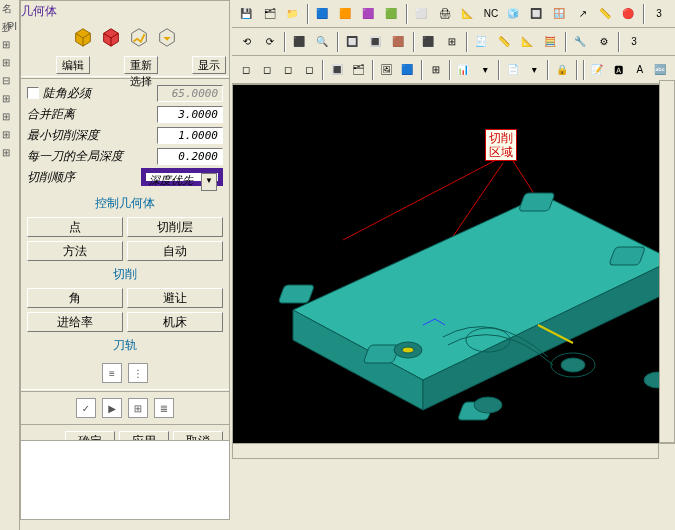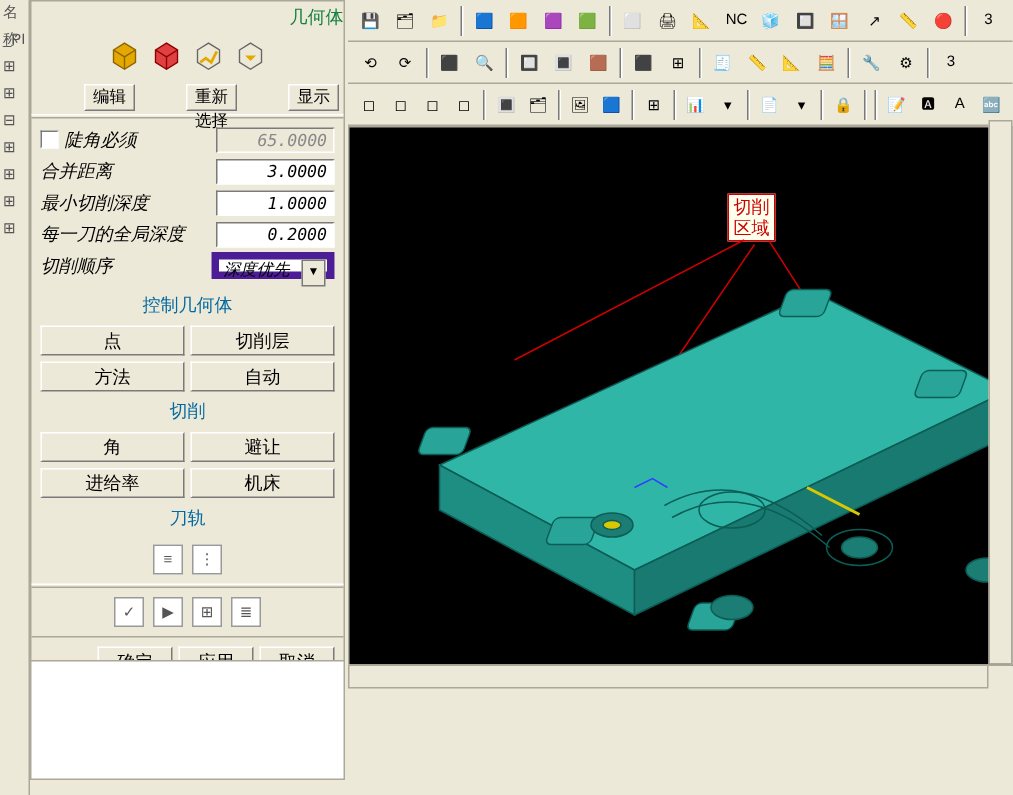--- a/index.html
+++ b/index.html
@@ -35,23 +35,23 @@
   }
   
   .dialog {
     position: absolute;
     left: 20px; top: 0;
     width: 210px;
     background: #ece9d8;
     border: 1px solid #aca899;
   }
   .dlg-title {
-    text-align: right;
+    text-align: left;
     padding: 2px 0;
-    color: #15803d;
+    color: #4c1d95;
   }
   .icon-row {
     display: flex;
     justify-content: center;
     gap: 6px;
     padding: 4px 0 6px;
   }
   .cube-ico {
     width: 22px; height: 22px;
     display: inline-block;
@@ -87,21 +87,21 @@
     height: 20px;
     margin-bottom: 1px;
     font-style: italic;
   }
   .param-row label {
     flex: 1;
     font-size: 12px;
     color: #000;
   }
   .param-row .input {
-    width: 79px;
+    width: 66px;
     height: 17px;
     border: 1px solid;
     border-color: #7a7a7a #fff #fff #7a7a7a;
     background: #fff;
     text-align: right;
     padding-right: 4px;
     font-family: monospace;
     font-size: 11px;
     line-height: 15px;
   }

